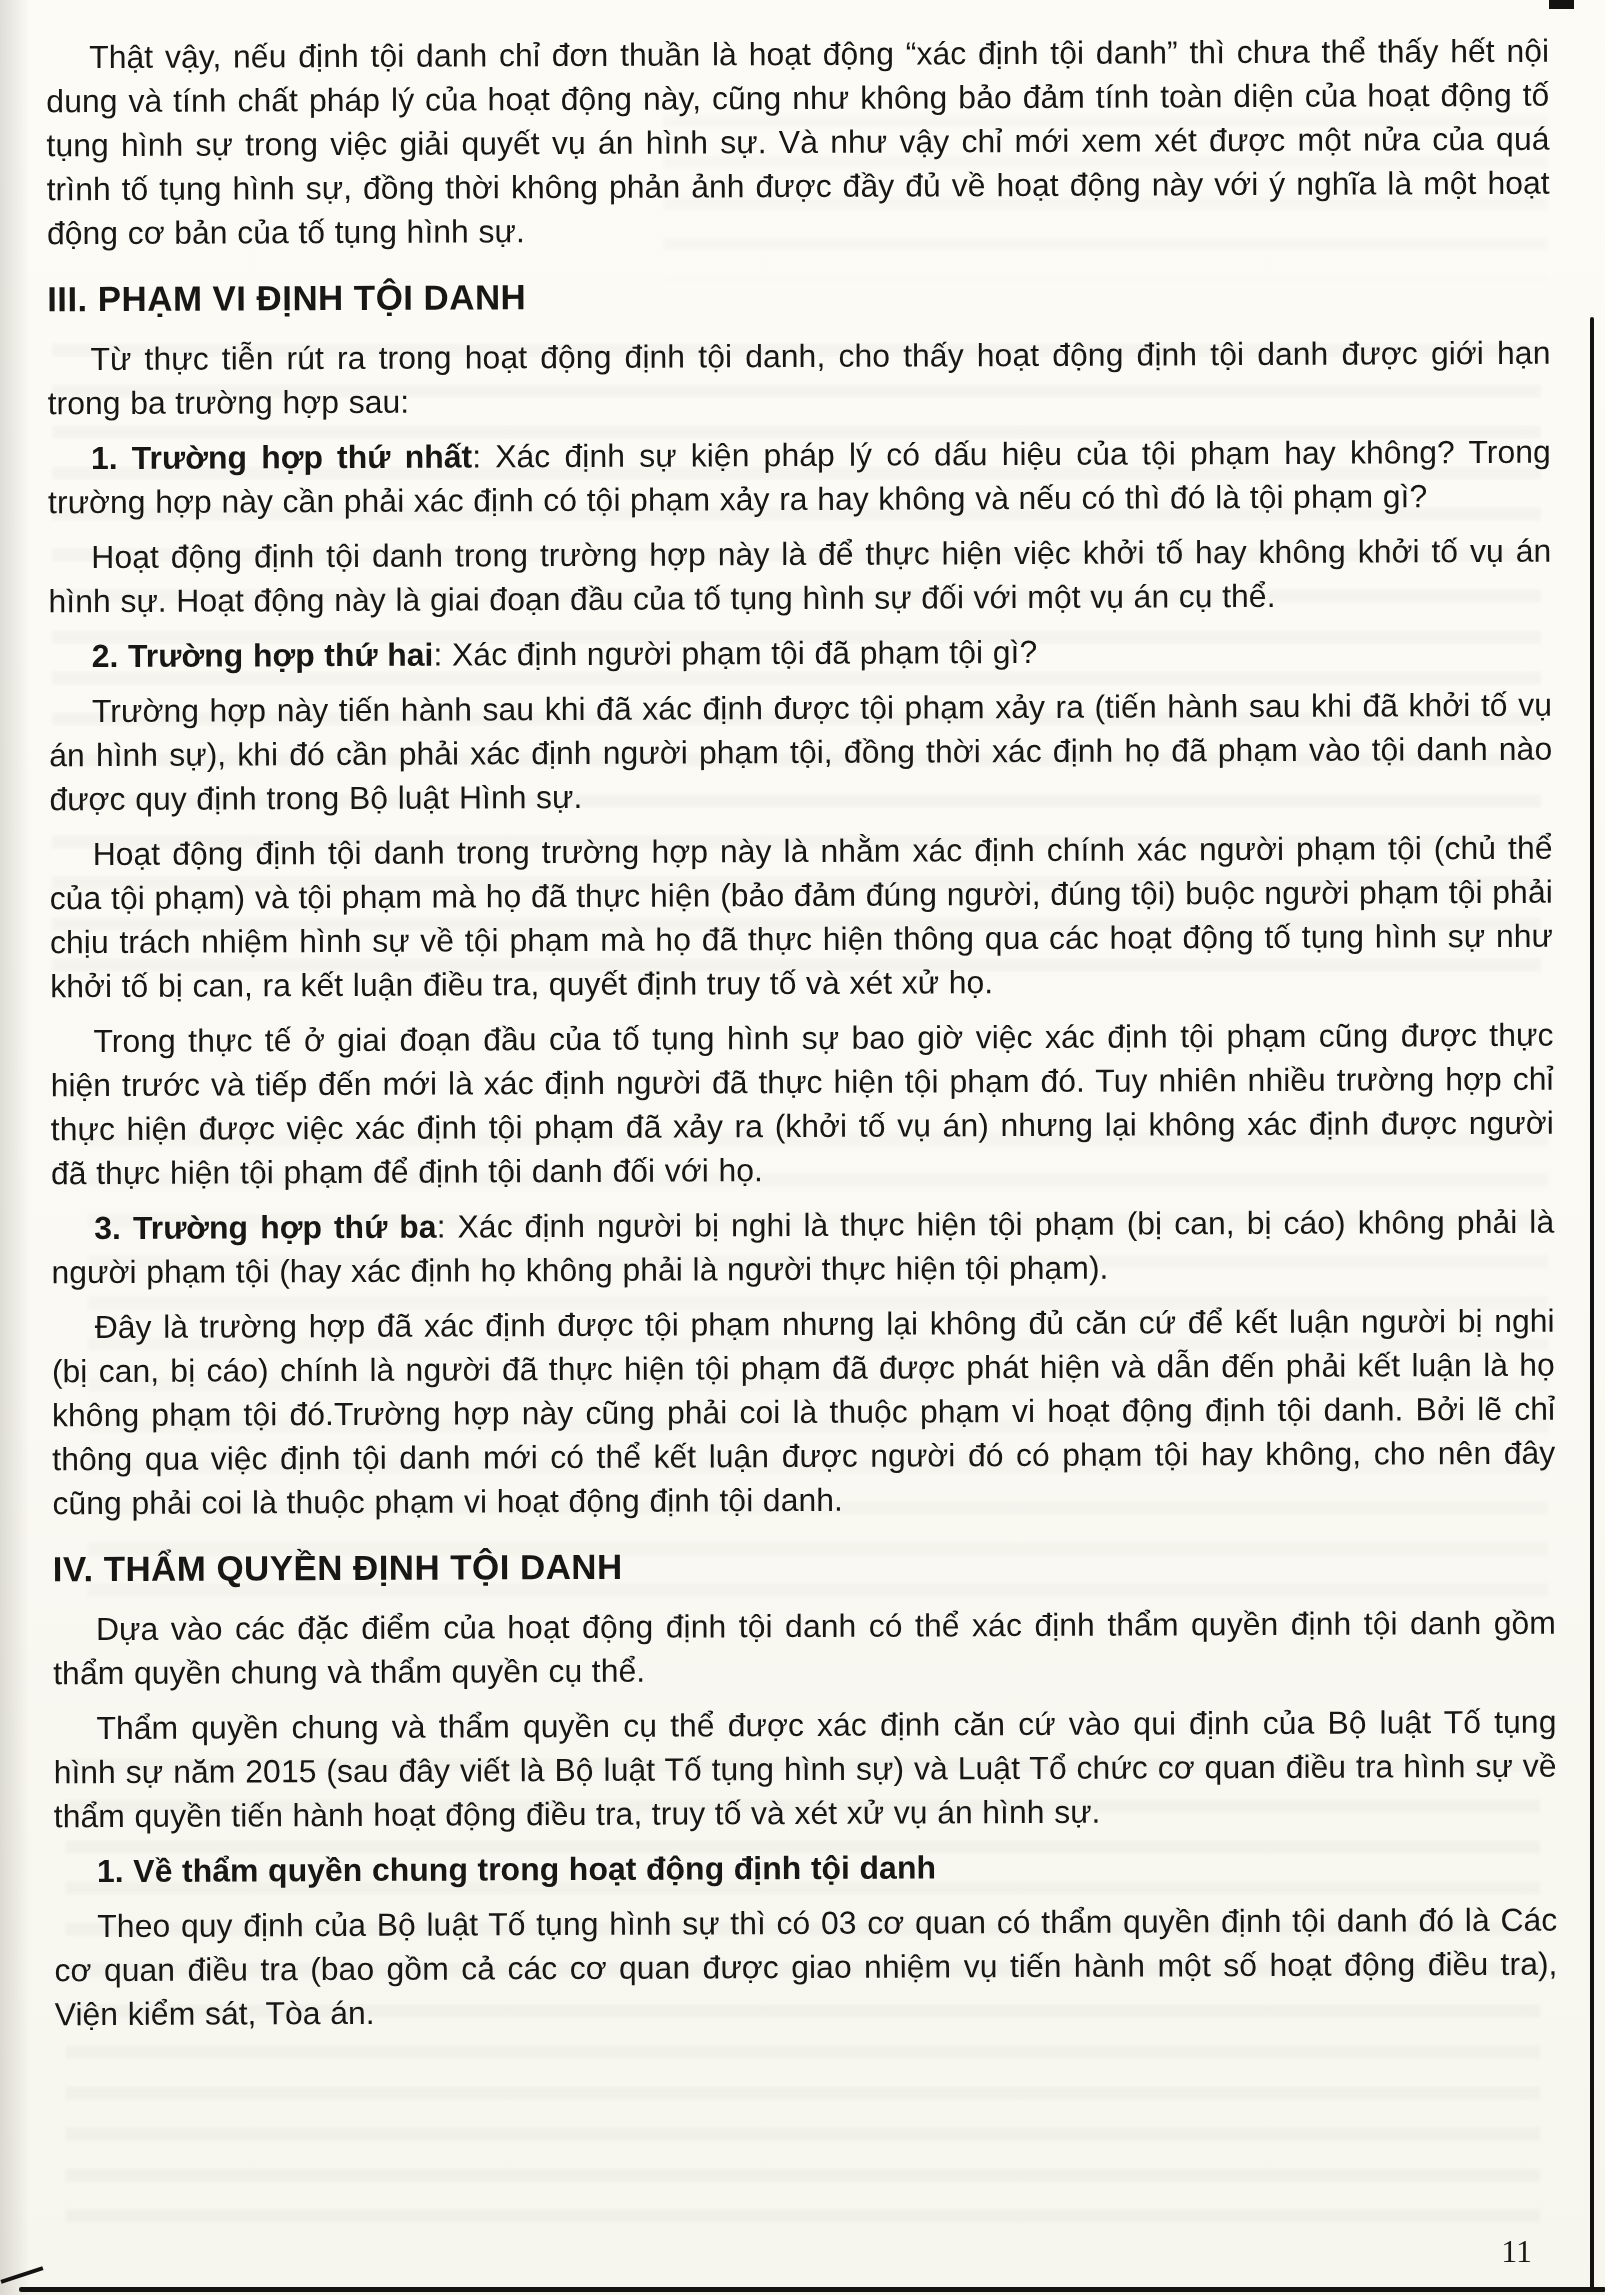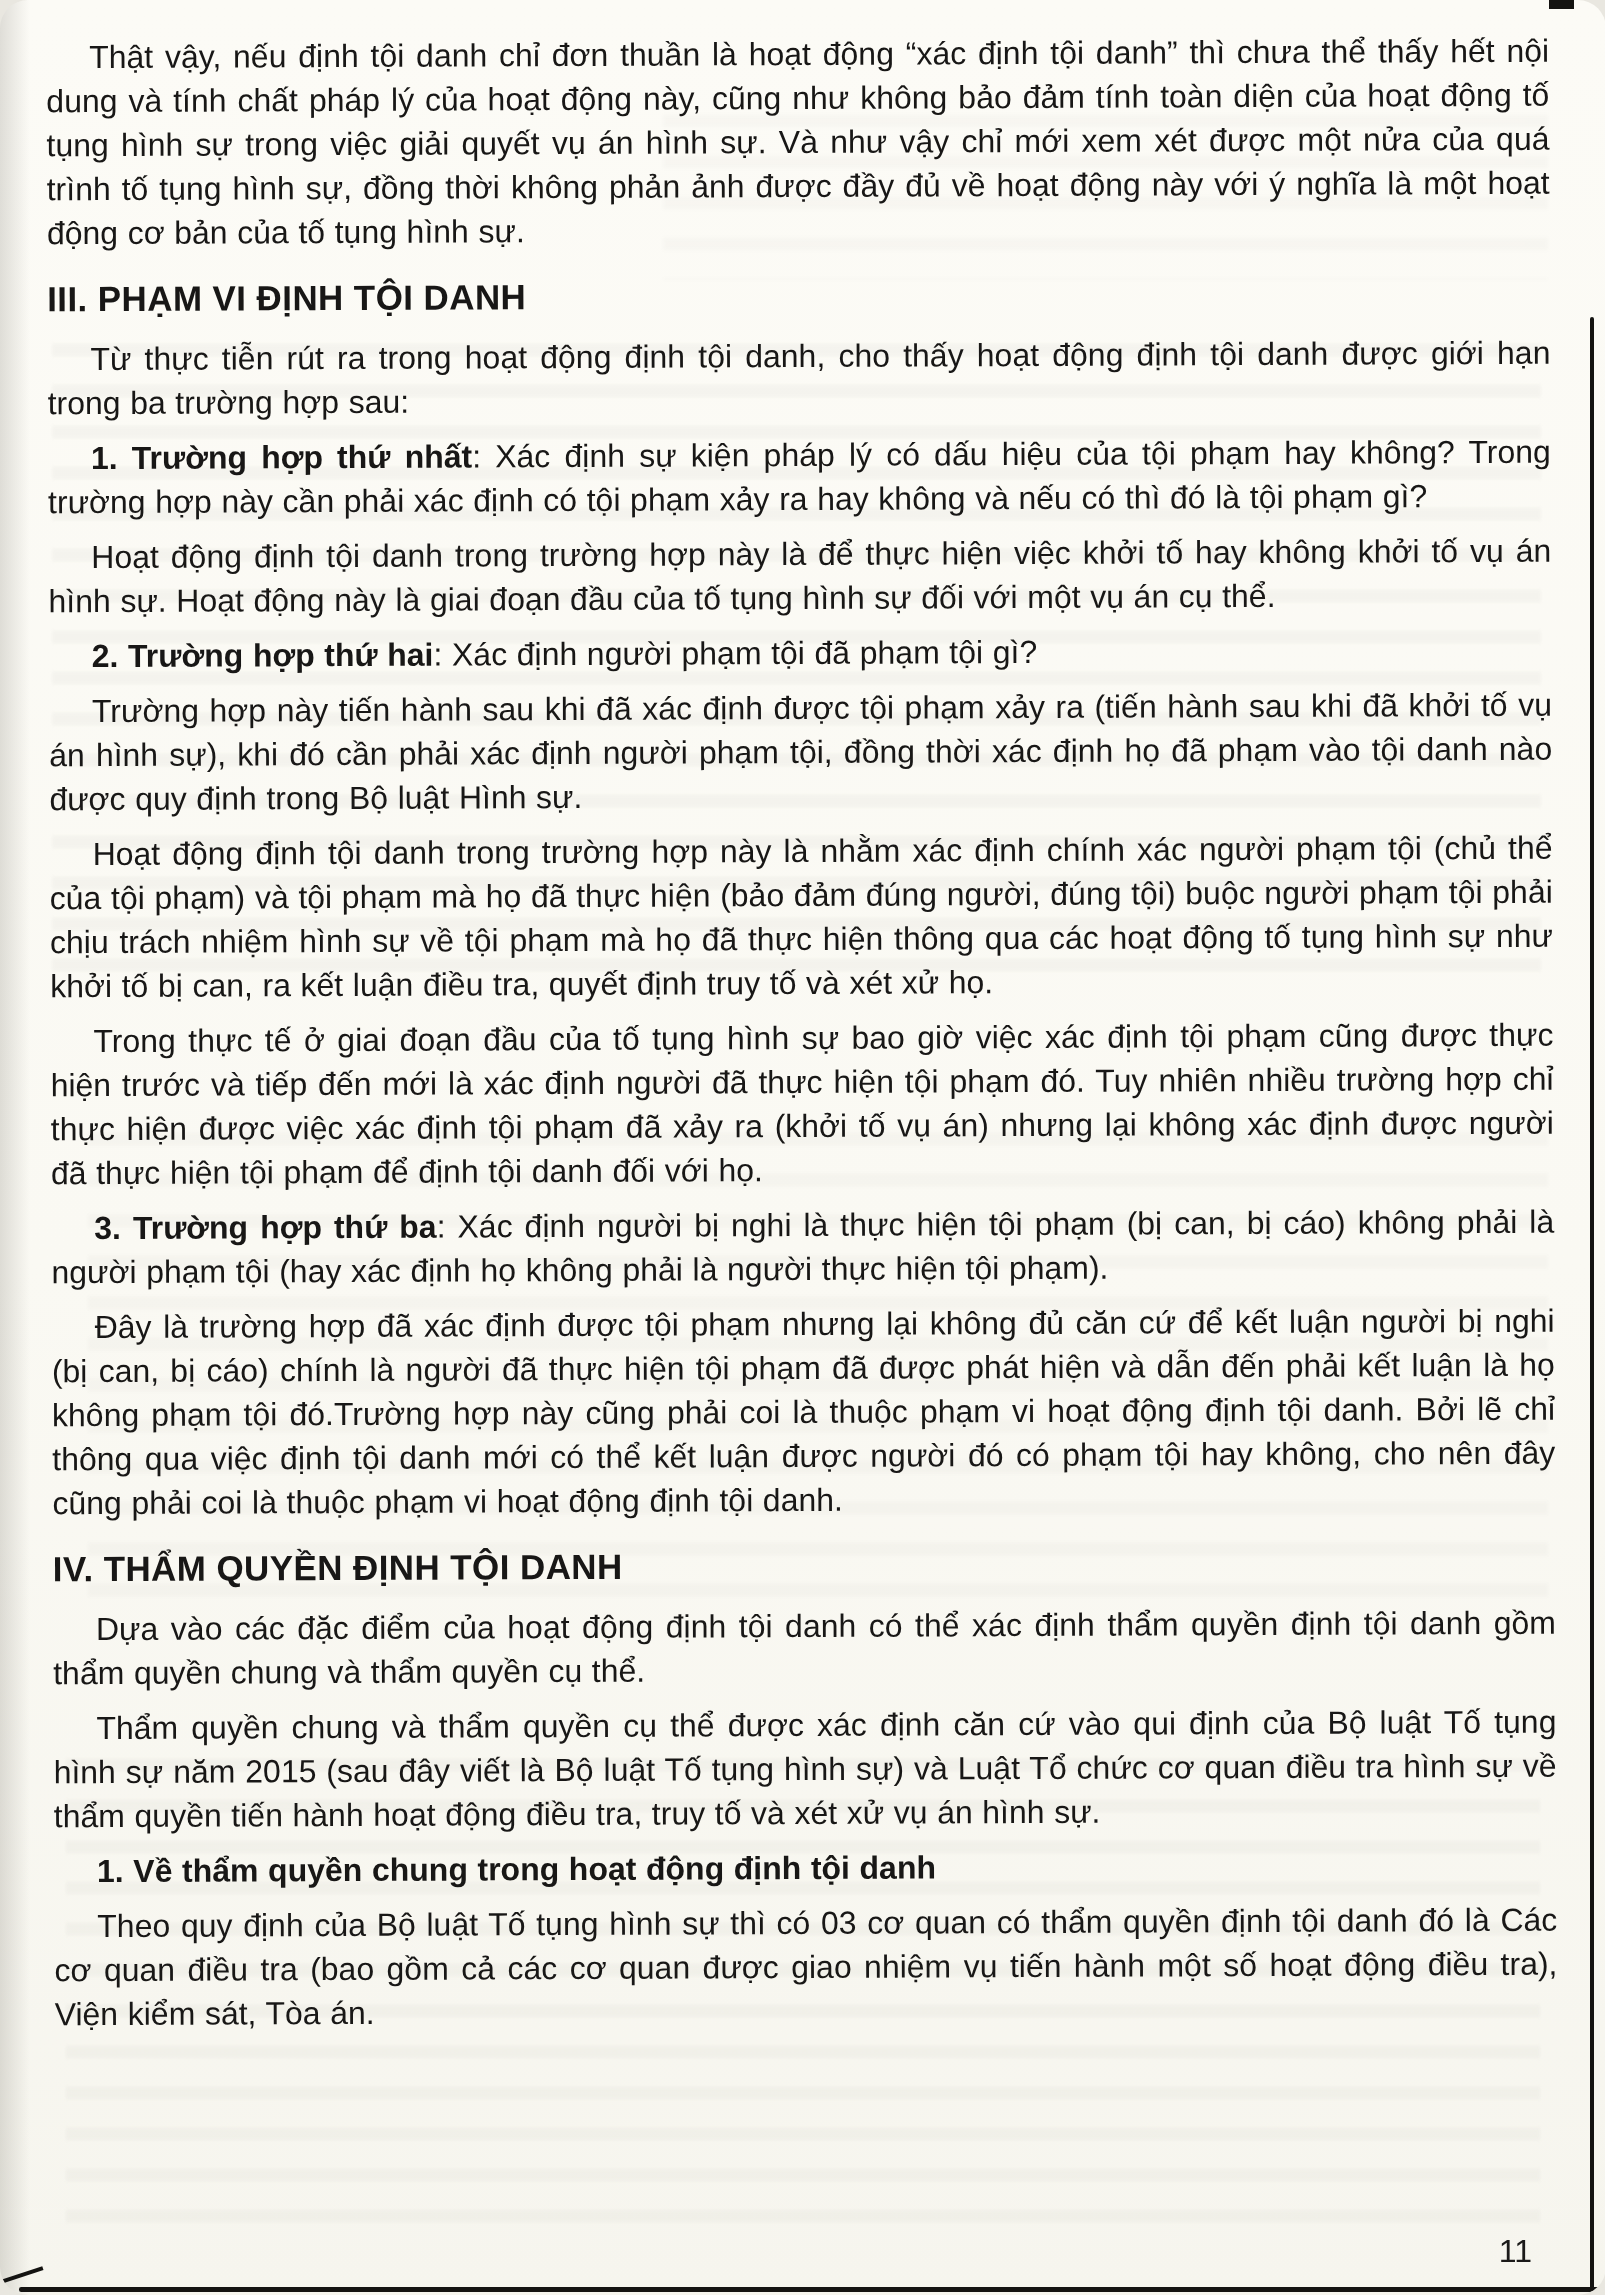--- a/index.html
+++ b/index.html
@@ -7,21 +7,20 @@
     width:1606px;height:2295px;
     background:#e9e7e0;
     font-family:"Liberation Sans","DejaVu Sans",sans-serif;
     position:relative;
     overflow:hidden;
   }
   .page{
     position:absolute;inset:0;
     background:linear-gradient(180deg,#fcfbf6 0%,#faf9f3 55%,#f6f5ee 100%);
     overflow:hidden;
-    border-radius:28px;
   }
   
   .bleed{
     position:absolute;
     pointer-events:none;
     opacity:.55;
     filter:blur(1.8px);
     background:repeating-linear-gradient(
       180deg,
       rgba(130,128,120,0) 0px,
@@ -59,21 +58,21 @@
     text-indent:0;
   }
   .lead{font-weight:bold;}
   .boldpara{font-weight:bold;}
 
   .page-number{
     position:absolute;
     right:74px;bottom:25px;
     font-size:32px;
     color:#1b1a19;
-    font-family:Liberation Sans, sans-serif;
+    font-family:Liberation Serif, serif;
   }
 
   
   .edge{position:absolute;background:#141311;pointer-events:none;}
   .edge-right{right:11.8px;top:317px;bottom:4.4px;width:4.4px;border-radius:2.2px;}
   .edge-right-top{right:32px;top:0;width:25px;height:8.8px;}
   .edge-bottom{left:19px;right:0;bottom:2.9px;height:5.2px;border-radius:2.2px;}
   .edge-bottom-left{left:0;bottom:17.7px;width:44px;height:4.4px;transform:rotate(-18deg);}
   .edge-shadow-left{
     position:absolute;left:0;top:0;bottom:0;width:29.5px;

